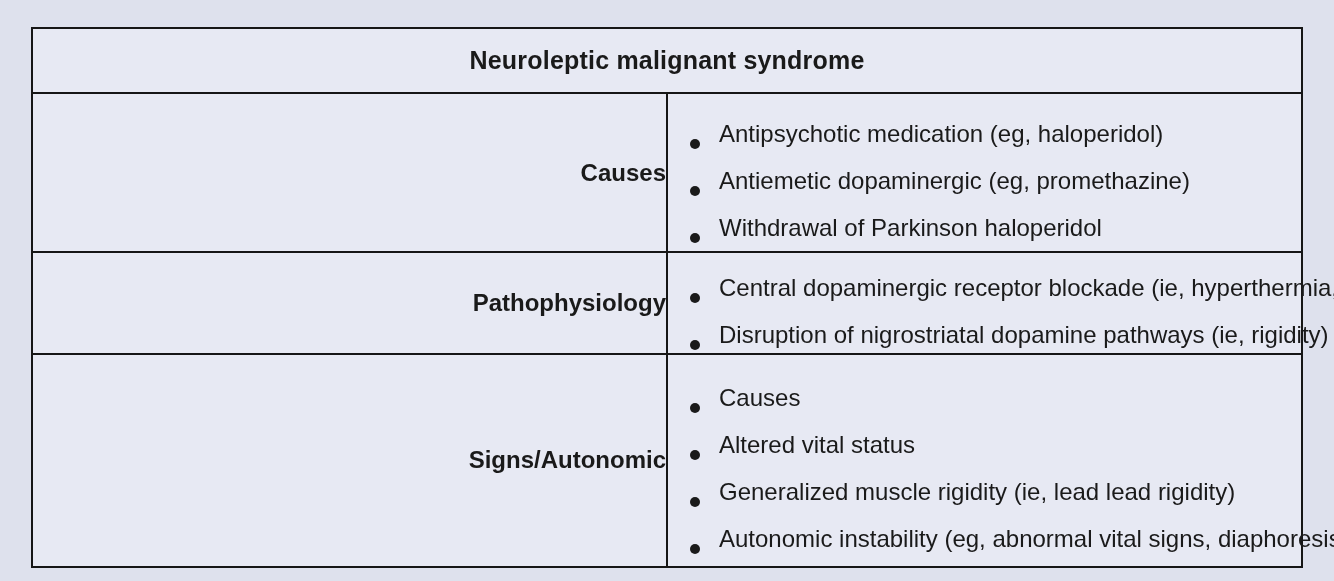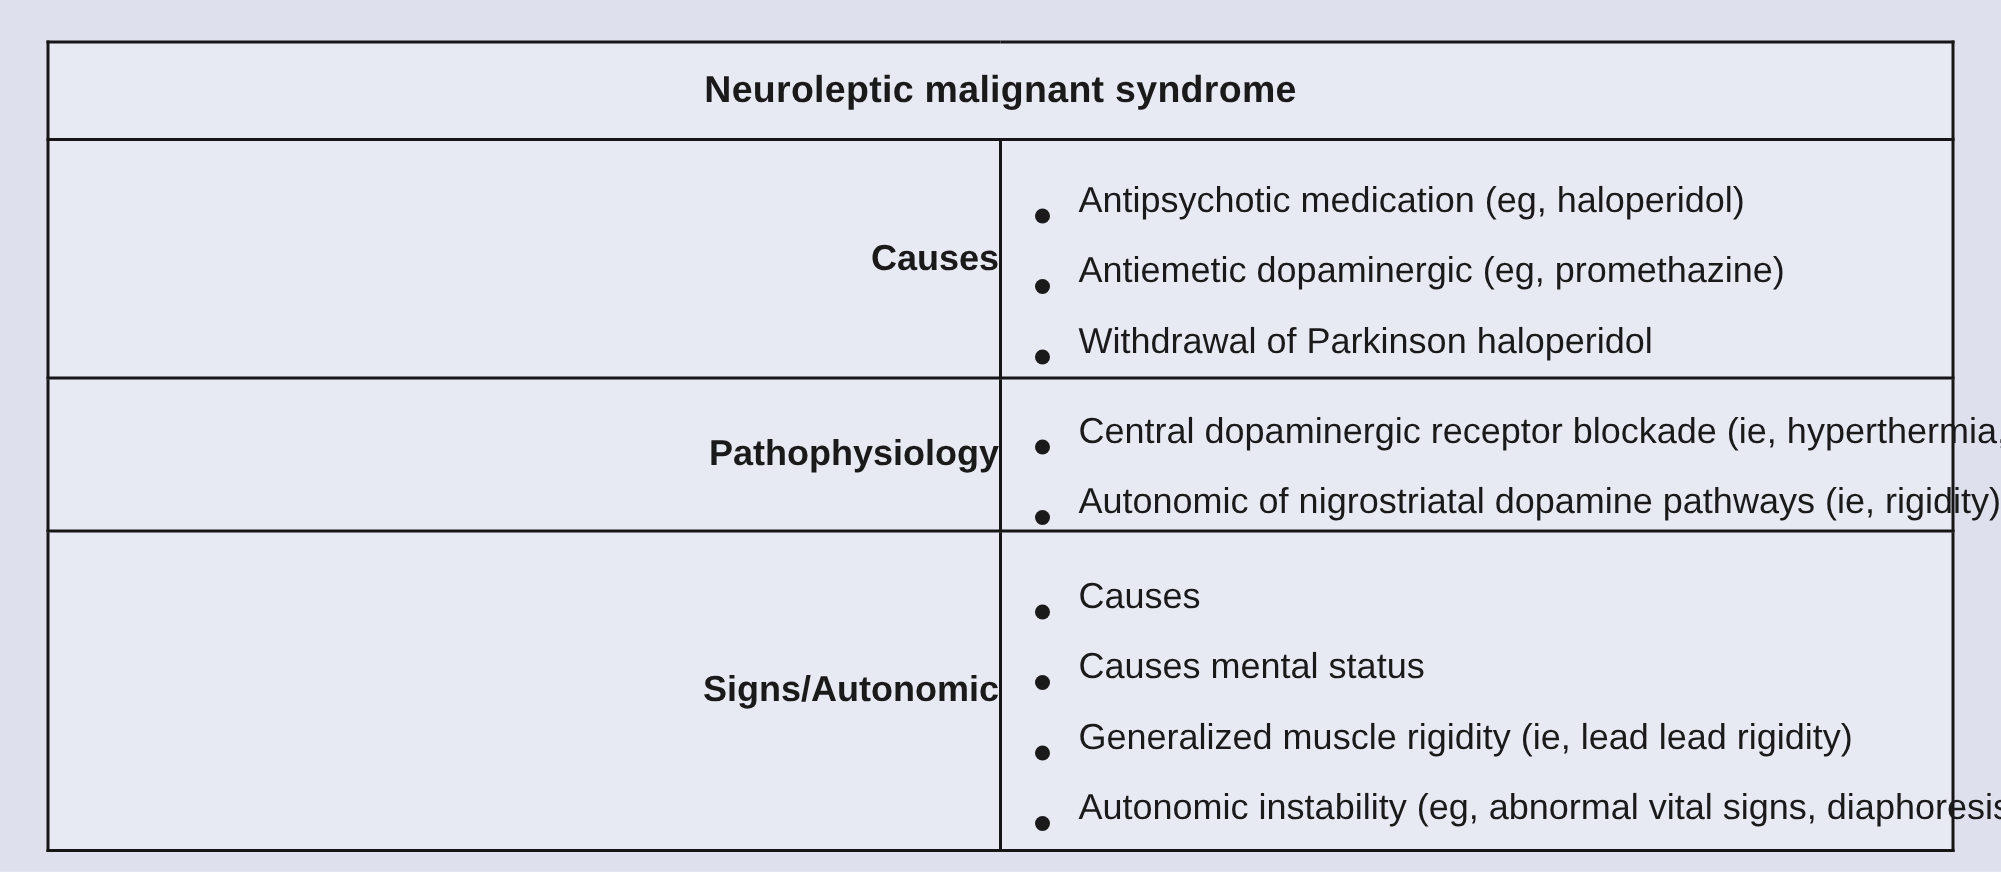--- a/index.html
+++ b/index.html
@@ -112,37 +112,37 @@
       <tr class="row-patho">
         <td class="label-cell">Pathophysiology</td>
         <td class="content-cell">
           <ul class="bullet-list">
             <li>
               <span class="bullet"></span>
               <span>Central dopaminergic receptor blockade (ie, hyperthermia, dysautonomia)</span>
             </li>
             <li>
               <span class="bullet"></span>
-              <span>Autonomic of nigrostriatal dopamine pathways (ie, rigidity)</span>
+              <span>Disruption of nigrostriatal dopamine pathways (ie, rigidity)</span>
             </li>
           </ul>
         </td>
       </tr>
 
       <tr class="row-signs">
         <td class="label-cell">Signs/Autonomic</td>
         <td class="content-cell">
           <ul class="bullet-list">
             <li>
               <span class="bullet"></span>
               <span>Causes</span>
             </li>
             <li>
               <span class="bullet"></span>
-              <span>Causes mental status</span>
+              <span>Altered vital status</span>
             </li>
             <li>
               <span class="bullet"></span>
               <span>Generalized muscle rigidity (ie, lead lead rigidity)</span>
             </li>
             <li>
               <span class="bullet"></span>
               <span>Autonomic instability (eg, abnormal vital signs, diaphoresis)</span>
             </li>
           </ul>

